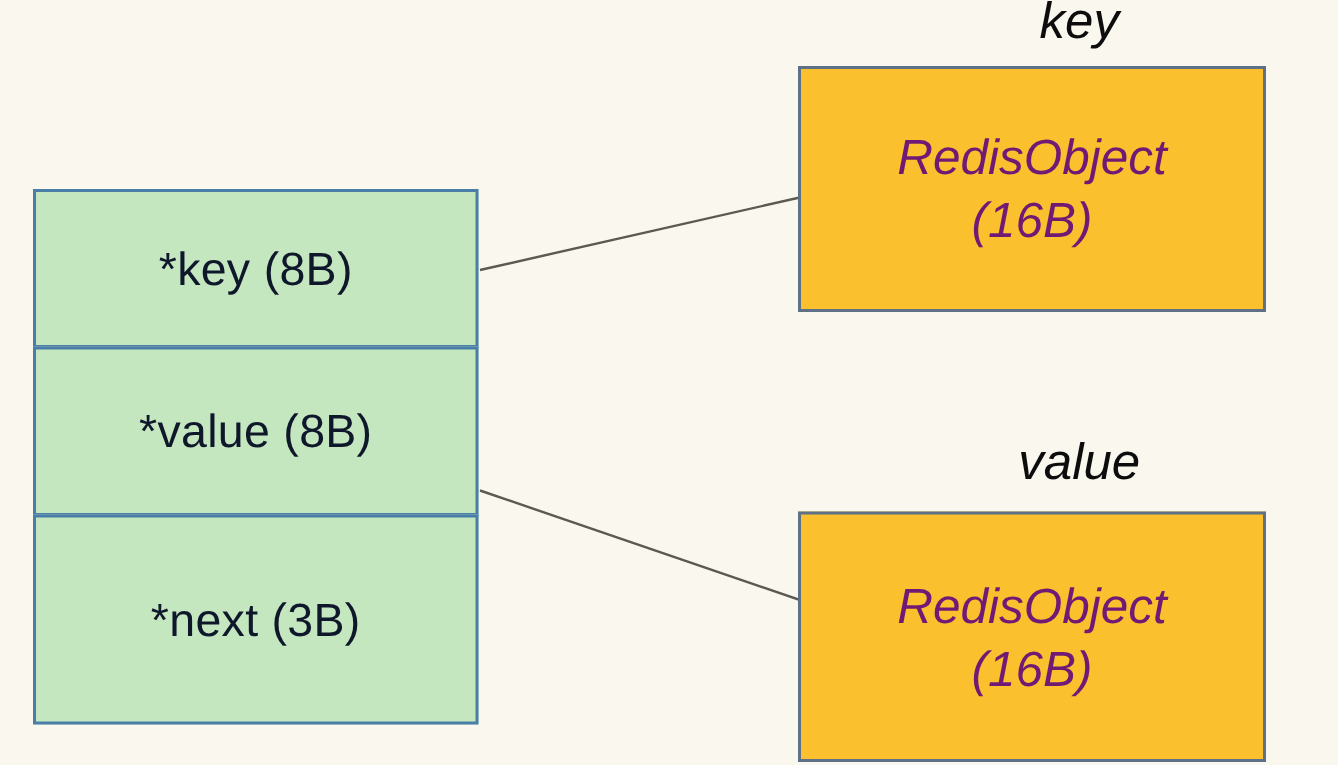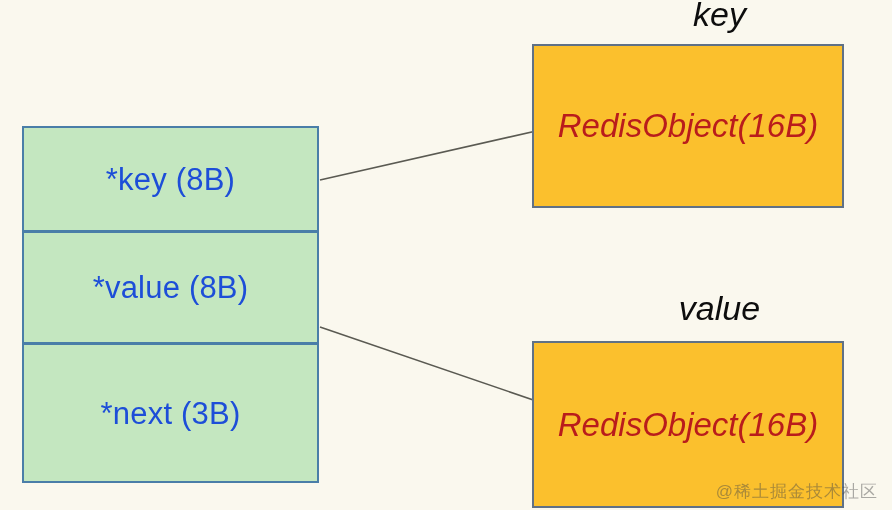--- a/index.html
+++ b/index.html
@@ -42,21 +42,21 @@
     display: flex;
     flex-direction: column;
   }
   .struct-cell {
     box-sizing: border-box;
     background: #c4e7c0;
     border: 2px solid #4a7ea8;
     display: flex;
     align-items: center;
     justify-content: center;
-    color: #1d4ed8;
+    color: #0f172a;
     font-size: 31px;
     line-height: 1;
     letter-spacing: 0.2px;
   }
   .struct-cell + .struct-cell {
     border-top: 2px solid #4a7ea8;
     margin-top: -1px;
   }
   .cell-key   { height: 106px; }
   .cell-value { height: 113px; }
@@ -89,23 +89,24 @@
     margin-top: 20px;
     margin-bottom: 13px;
   }
 
   .obj-box {
     box-sizing: border-box;
     width: 312px;
     background: #fbc02d;
     border: 2px solid #5f7186;
     display: flex;
+    flex-direction: column;
     align-items: center;
     justify-content: center;
-    color: #b91c1c;
+    color: #701a75;
     font-size: 33px;
     line-height: 42px;
   }
   .obj-box.box-key   { height: 164px; }
   .obj-box.box-value { height: 167px; }
   .obj-line { white-space: nowrap; }
 
   
   .watermark {
     position: absolute;
@@ -149,15 +150,14 @@
   </div>
 
   <div class="obj-group group-value">
     <div class="obj-label">value</div>
     <div class="obj-box box-value">
       <span class="obj-line">RedisObject</span>
       <span class="obj-line">(16B)</span>
     </div>
   </div>
 
-  <div class="watermark">@稀土掘金技术社区</div>
 
 </div>
 
 </body></html>

